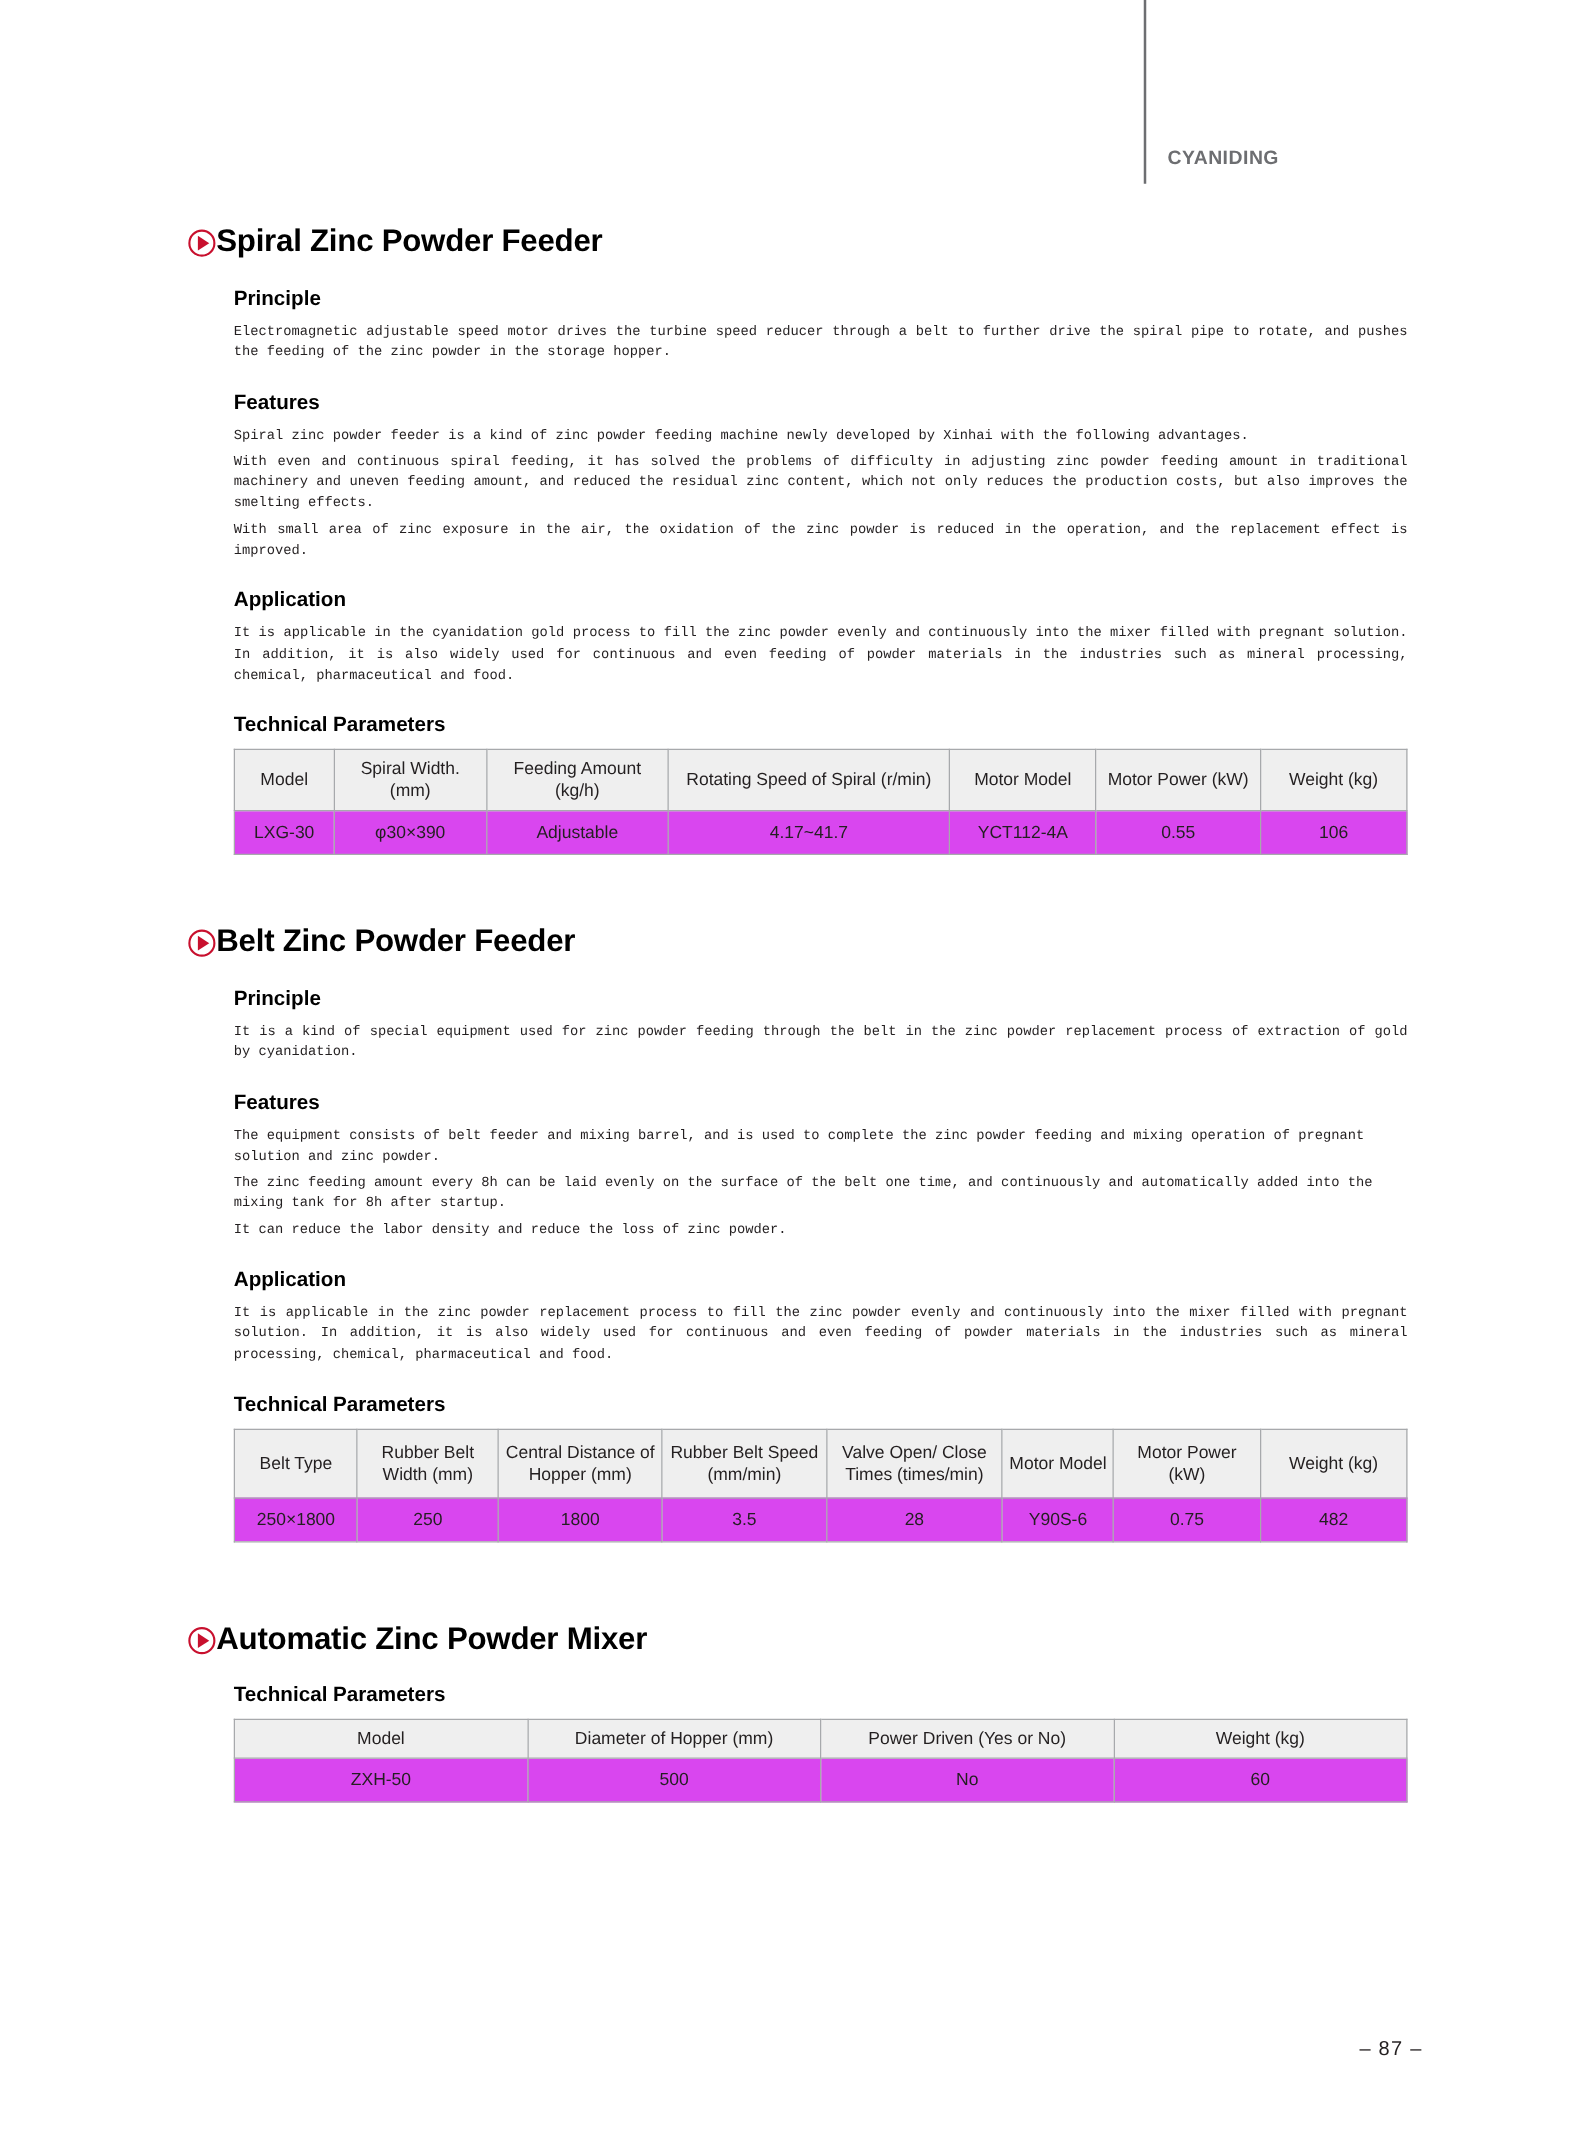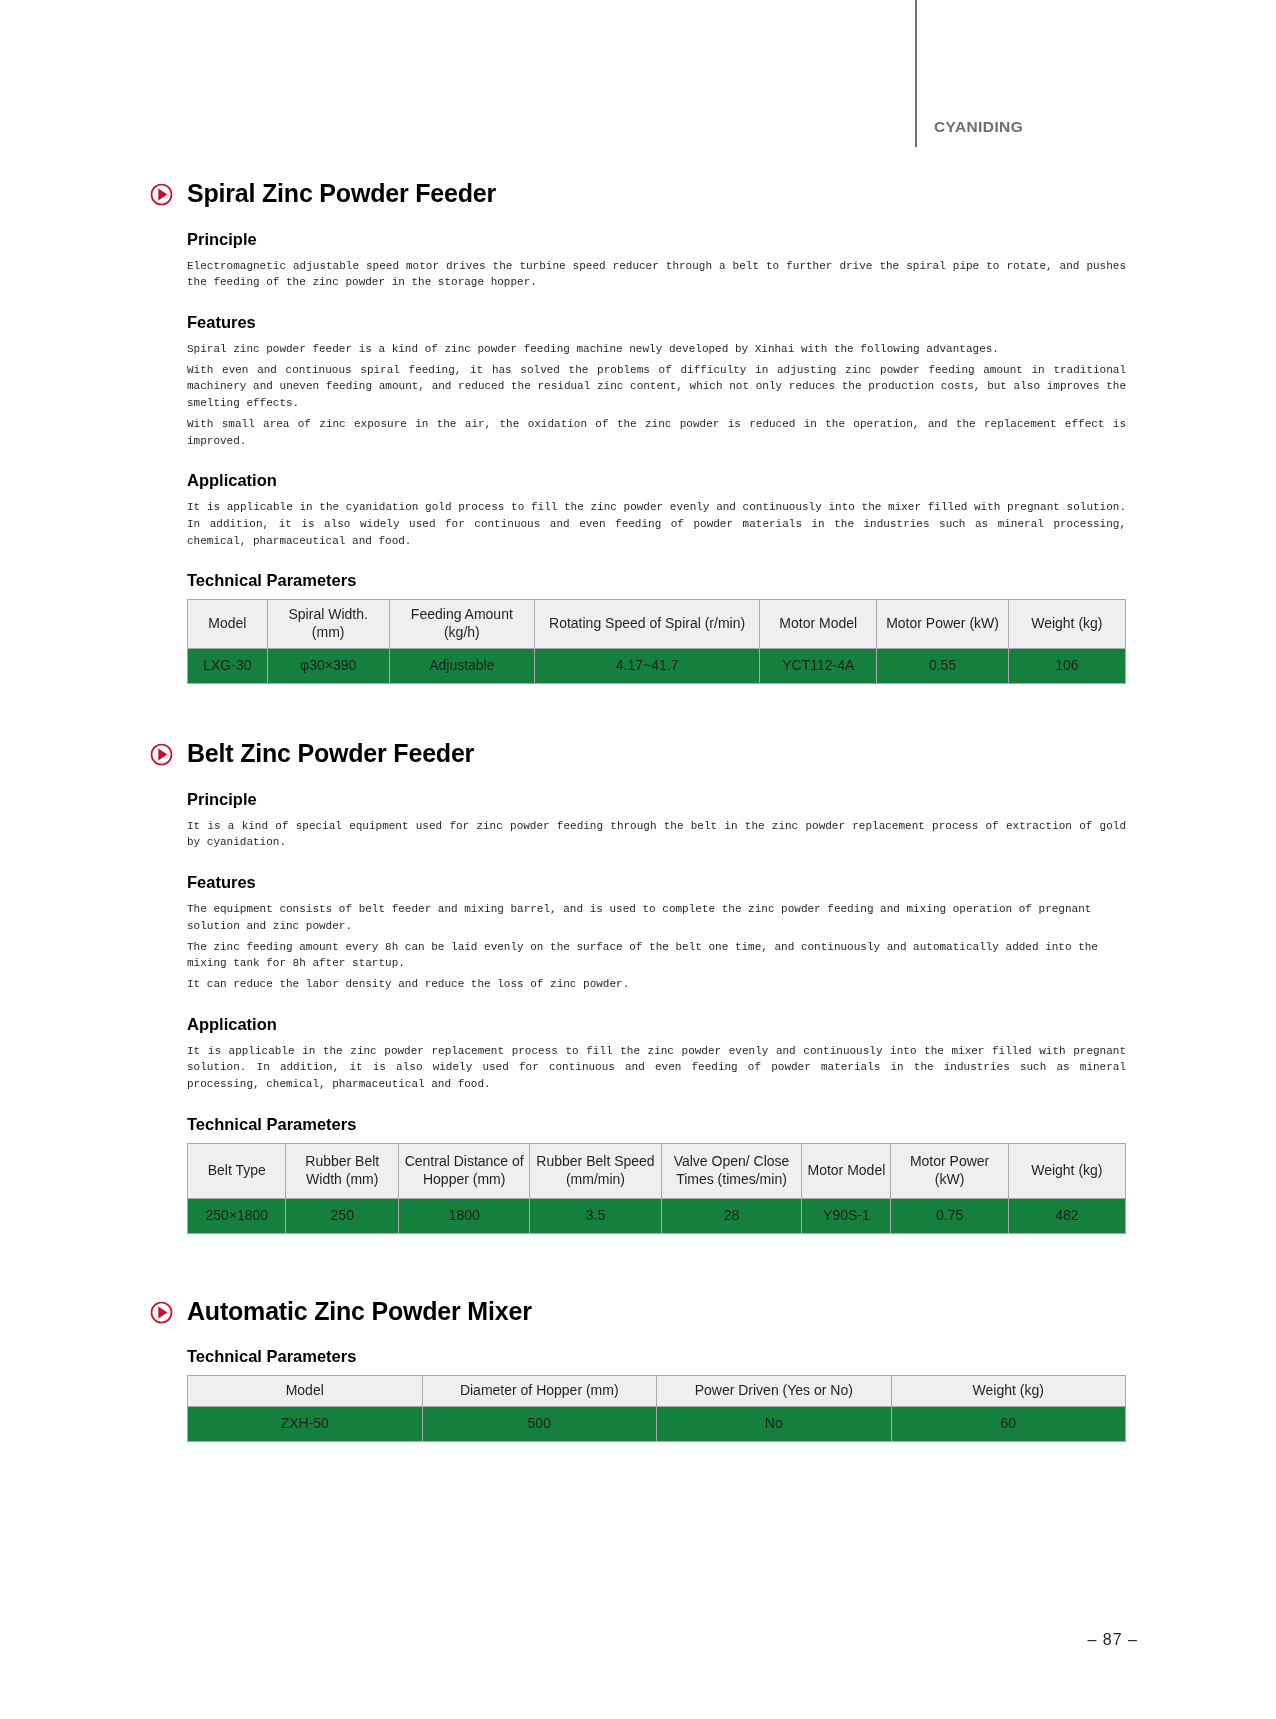--- a/index.html
+++ b/index.html
@@ -55,21 +55,20 @@
     width: 976px;
   }
 
   
   .section {
     position: relative;
   }
   .section-head {
     display: flex;
     align-items: center;
-    gap: 14px;
     margin: 0;
   }
   .bullet-icon {
     flex: 0 0 auto;
     width: 23px;
     height: 23px;
     display: inline-block;
     position: relative;
     top: 1px;
   }
@@ -120,21 +119,21 @@
     color: #231f20;
     font-weight: normal;
     padding: 6px 3px;
     font-family: "Liberation Sans", sans-serif;
     line-height: 1.28;
   }
   table.params th {
     background: #efefef;
   }
   table.params td {
-    background: #15803d;
+    background: #d946ef;
     padding: 8px 3px;
   }
   table.params.two-line th { height: 42px; }
 
   
   .gap-lg { height: 56px; }
   .gap-xl { height: 64px; }
 
   
   .page-footer {
@@ -272,21 +271,21 @@
               <th>Weight (kg)</th>
             </tr>
           </thead>
           <tbody>
             <tr>
               <td>250×1800</td>
               <td>250</td>
               <td>1800</td>
               <td>3.5</td>
               <td>28</td>
-              <td>Y90S-1</td>
+              <td>Y90S-6</td>
               <td>0.75</td>
               <td>482</td>
             </tr>
           </tbody>
         </table>
       </div>
     </div>
 
     <div class="gap-xl"></div>
 

